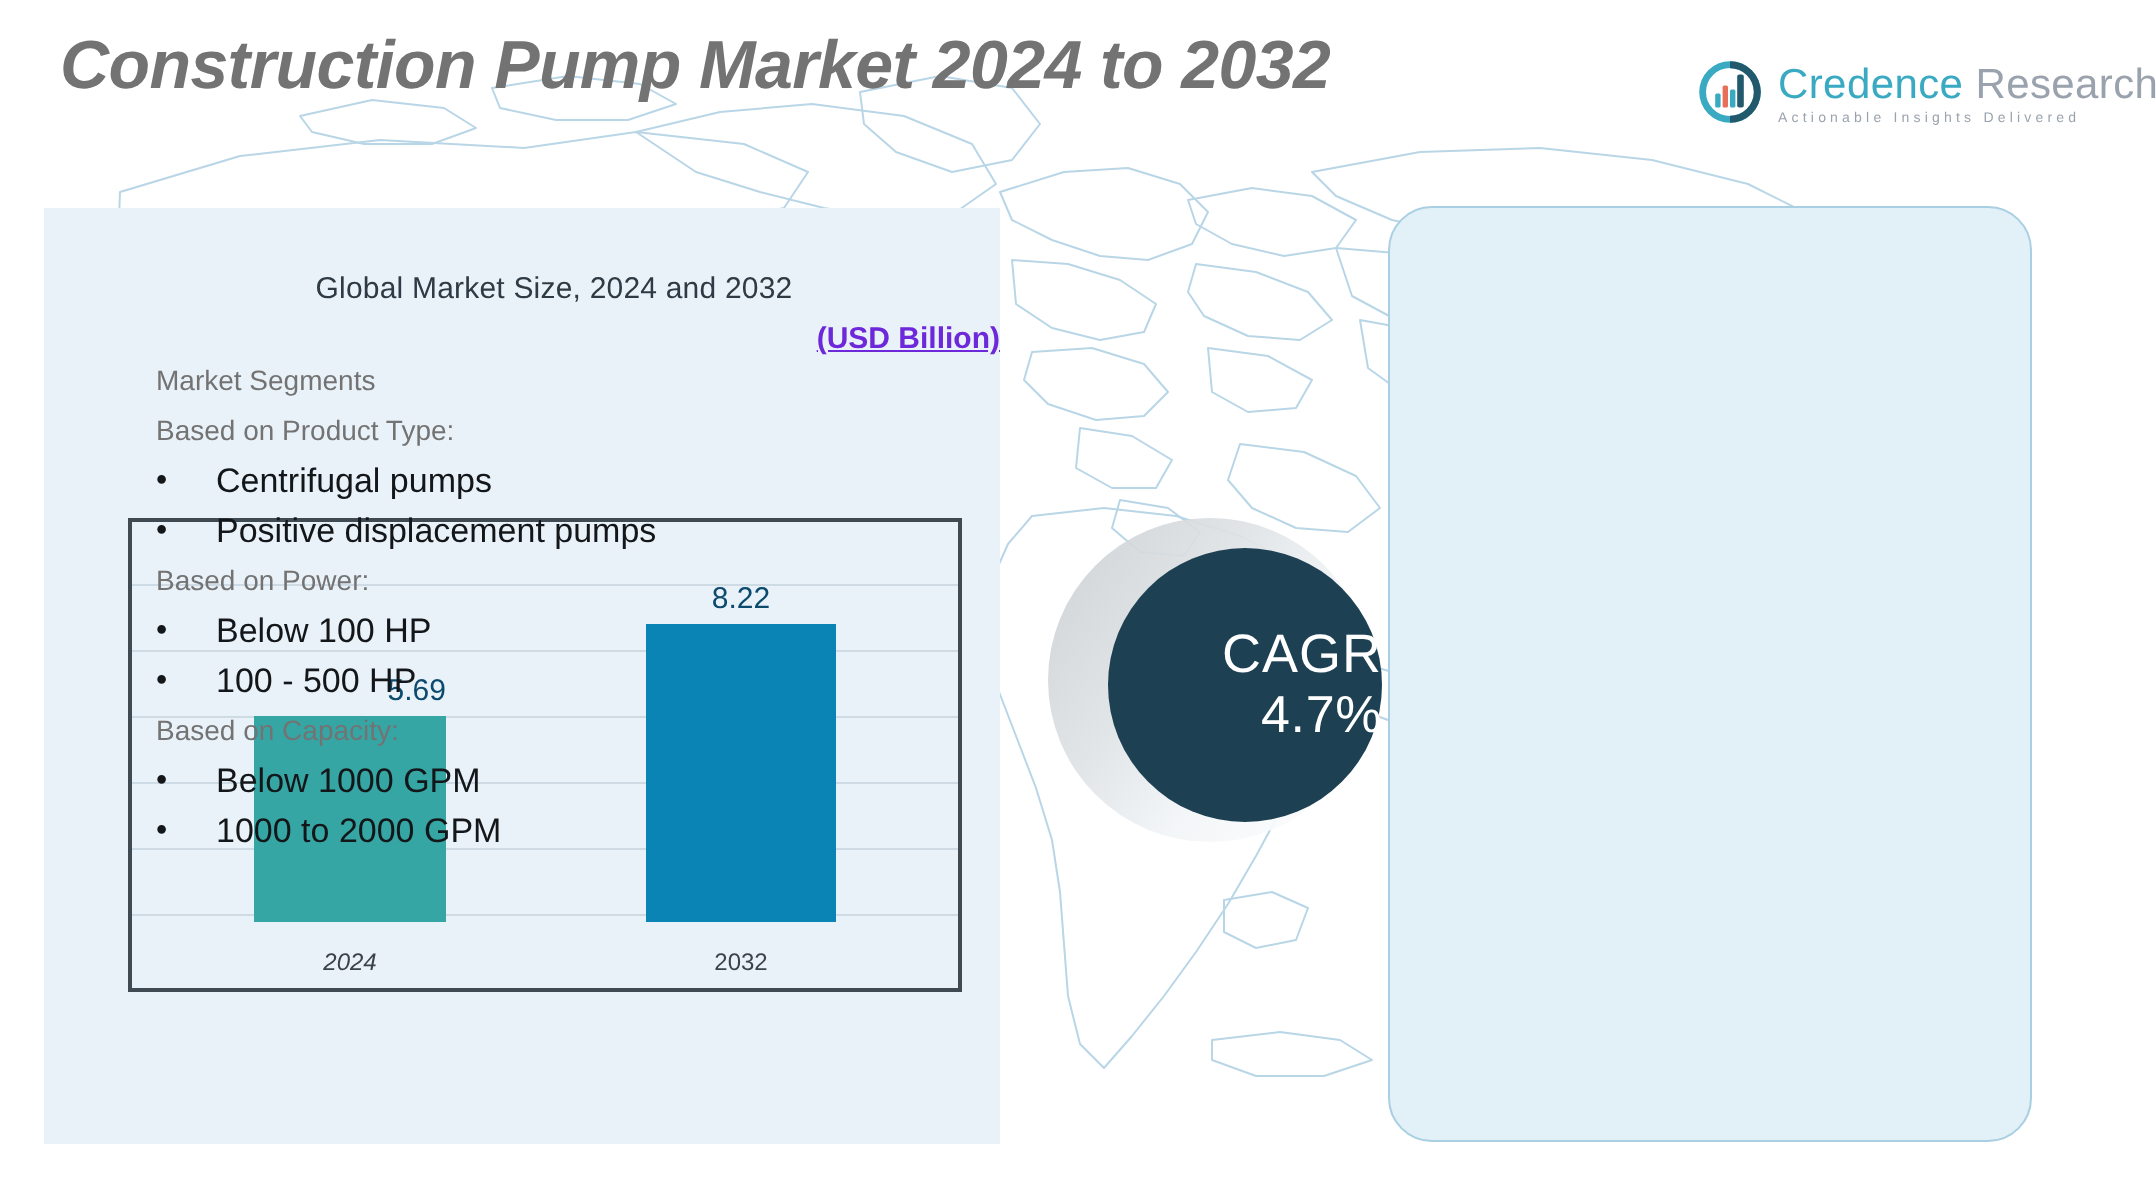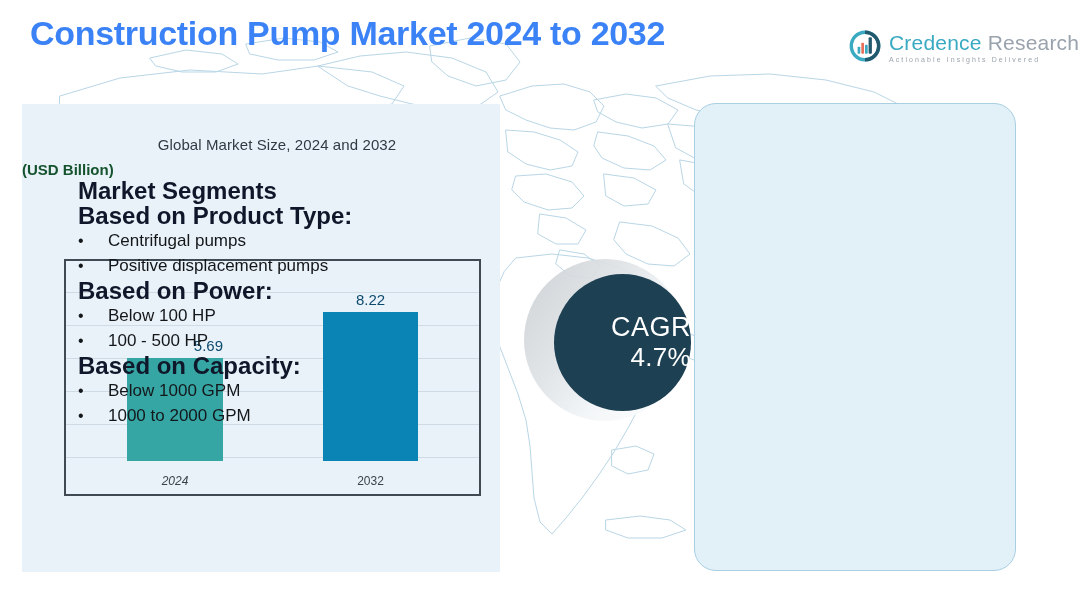--- a/index.html
+++ b/index.html
@@ -33,21 +33,22 @@
     stroke-linecap: round;
   }
 
   
   #title {
     position: absolute;
     left: 30px;
     top: 14px;
     font-size: 34px;
     font-weight: bold;
-    color: #3b82f6;
+    font-style: italic;
+    color: #737373;
     letter-spacing: -0.3px;
     white-space: nowrap;
   }
 
   
   #logo {
     position: absolute;
     left: 848px;
     top: 19px;
     width: 200px;
@@ -97,24 +98,25 @@
     text-align: center;
     font-size: 15px;
     color: #2f3b44;
     letter-spacing: 0.1px;
   }
   #chart-subheading {
     position: absolute;
     left: 0;
     top: 57px;
     width: 100%;
-    text-align: left;
+    text-align: right;
     font-size: 15px;
     font-weight: bold;
-    color: #14532d;
+    color: #6d28d9;
+    text-decoration: underline;
   }
 
   
   #chart-box {
     position: absolute;
     left: 42px;
     top: 155px;
     width: 417px;
     height: 237px;
     border: 2px solid #3f4a52;
@@ -210,23 +212,23 @@
     border-radius: 22px;
     box-sizing: border-box;
   }
   #segments {
     position: absolute;
     left: 78px;
     top: 178px;
     width: 270px;
   }
   .seg-head {
-    font-size: 24px;
-    font-weight: bold;
-    color: #0f172a;
+    font-size: 14px;
+    font-weight: normal;
+    color: #737373;
     line-height: 25px;
     white-space: nowrap;
   }
   .seg-item {
     display: flex;
     font-size: 17px;
     color: #14171a;
     line-height: 25px;
   }
   .seg-bullet {

